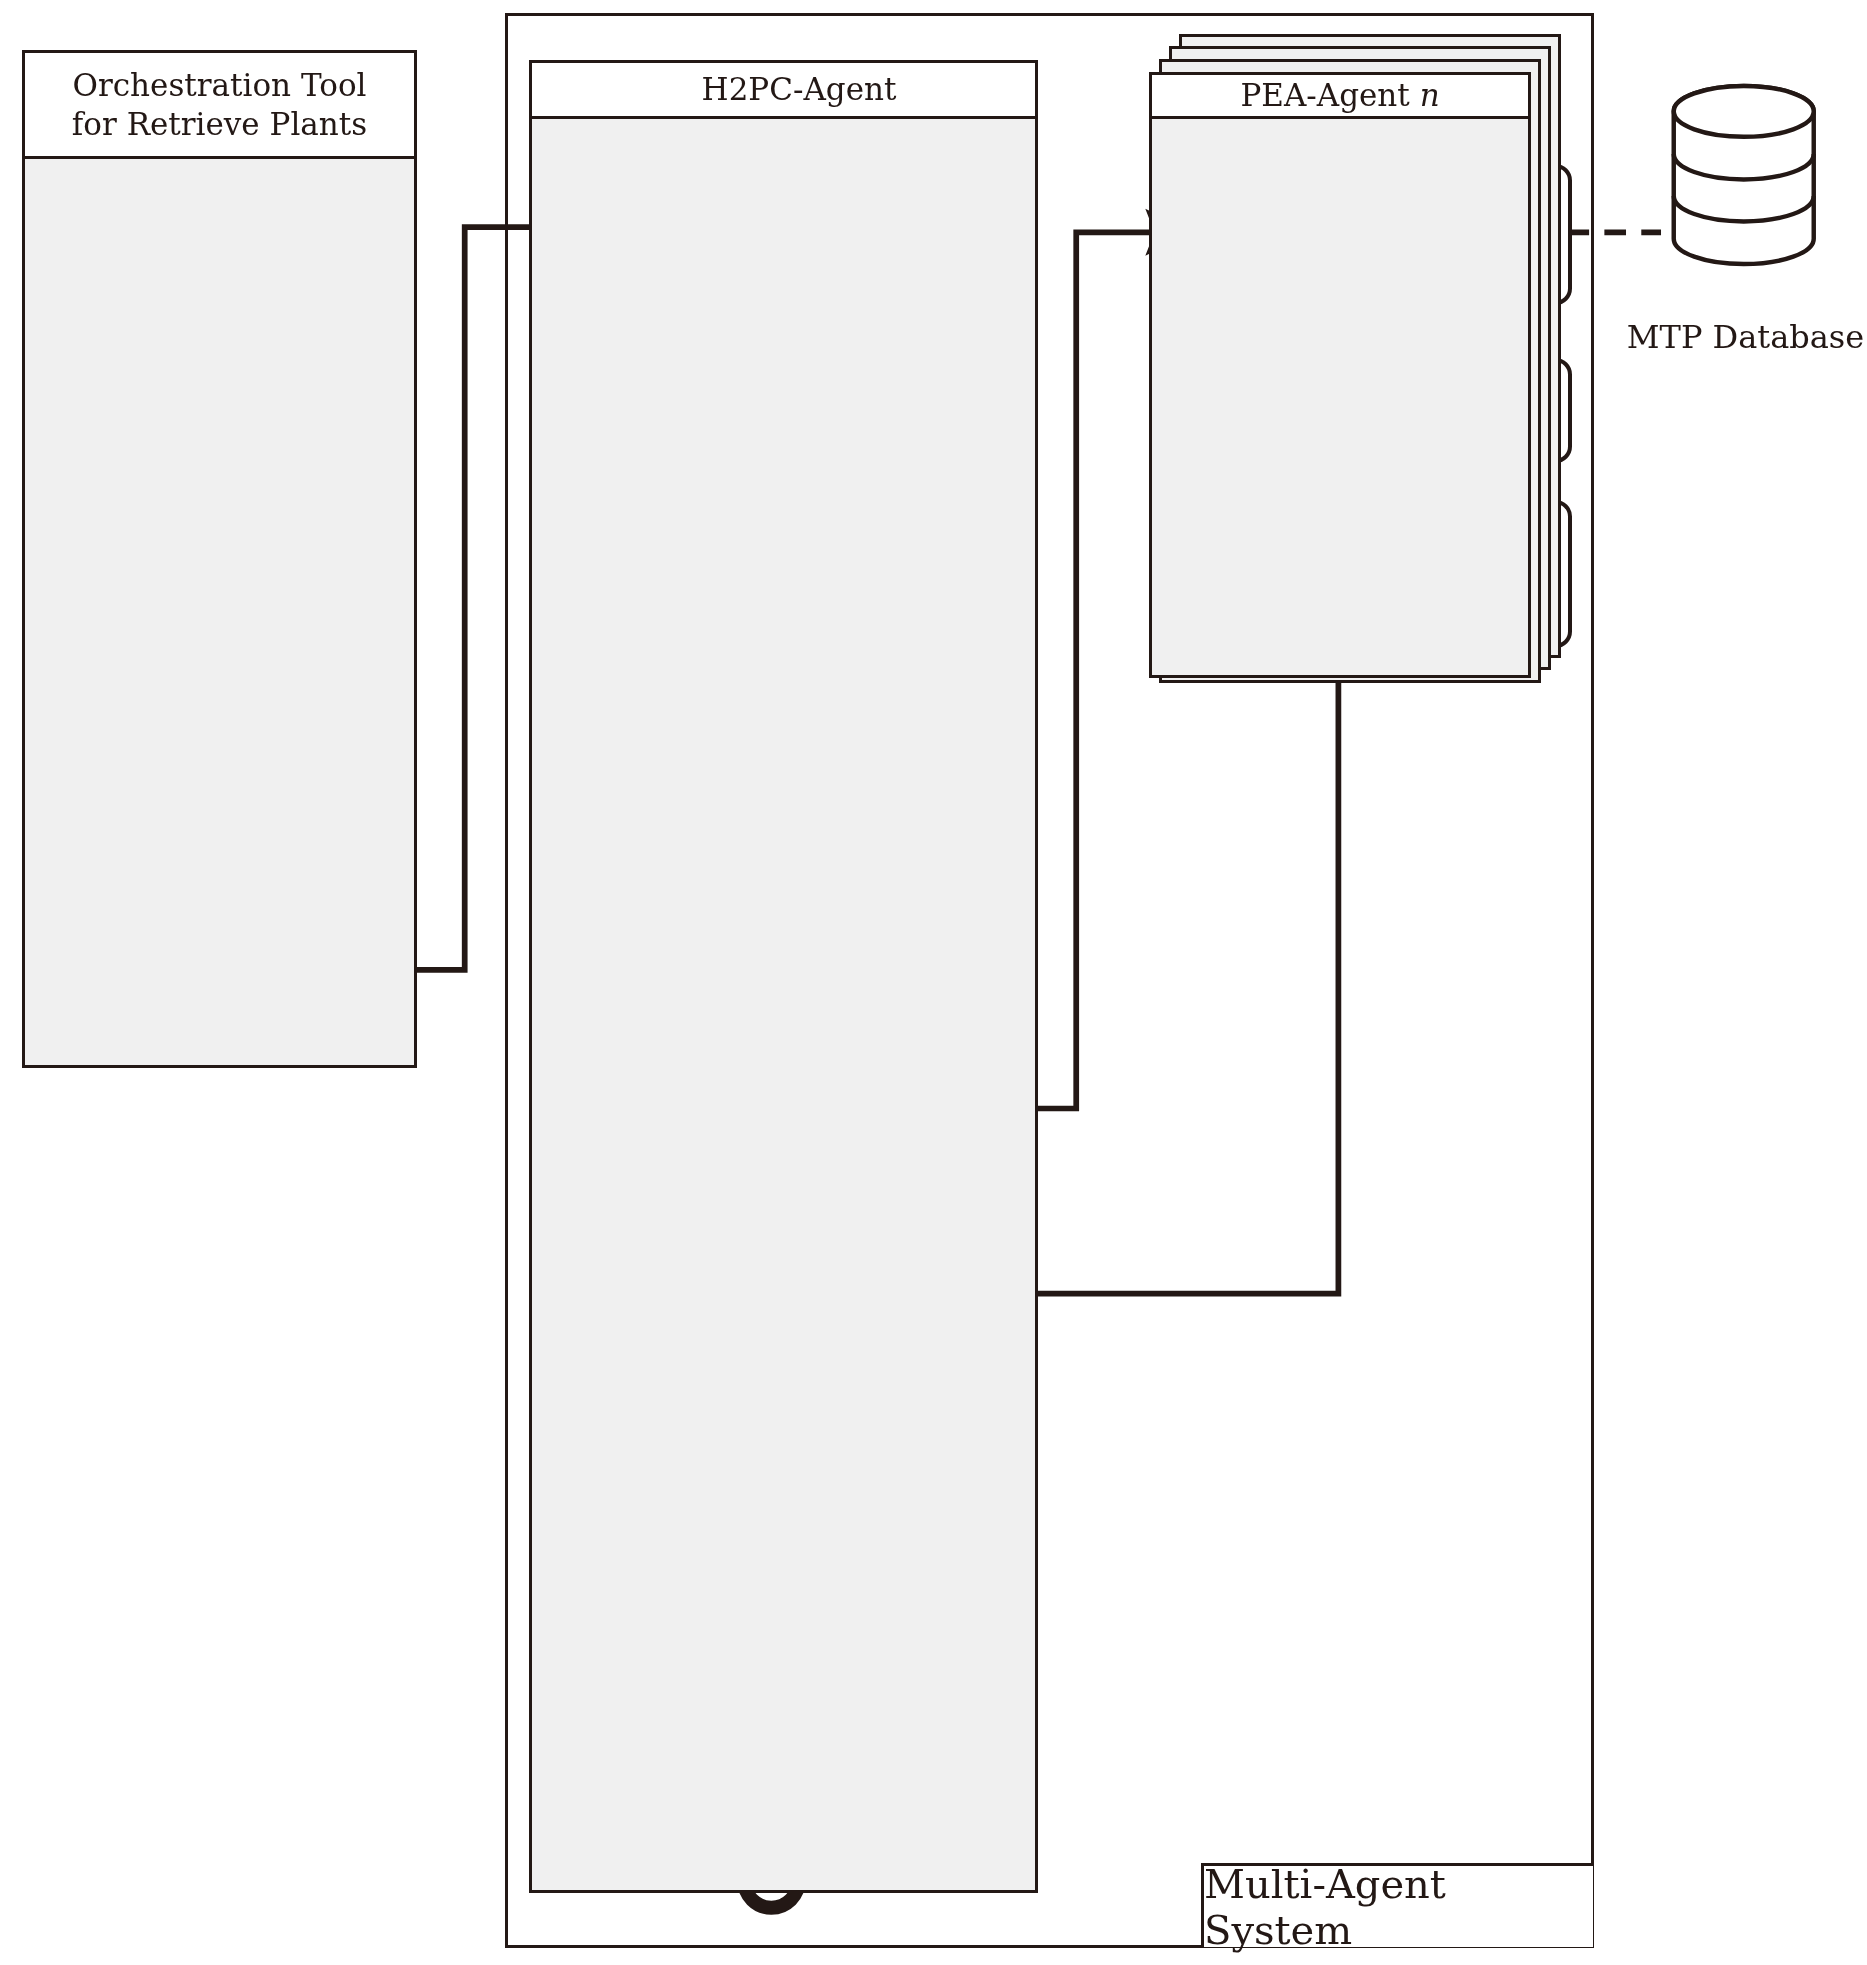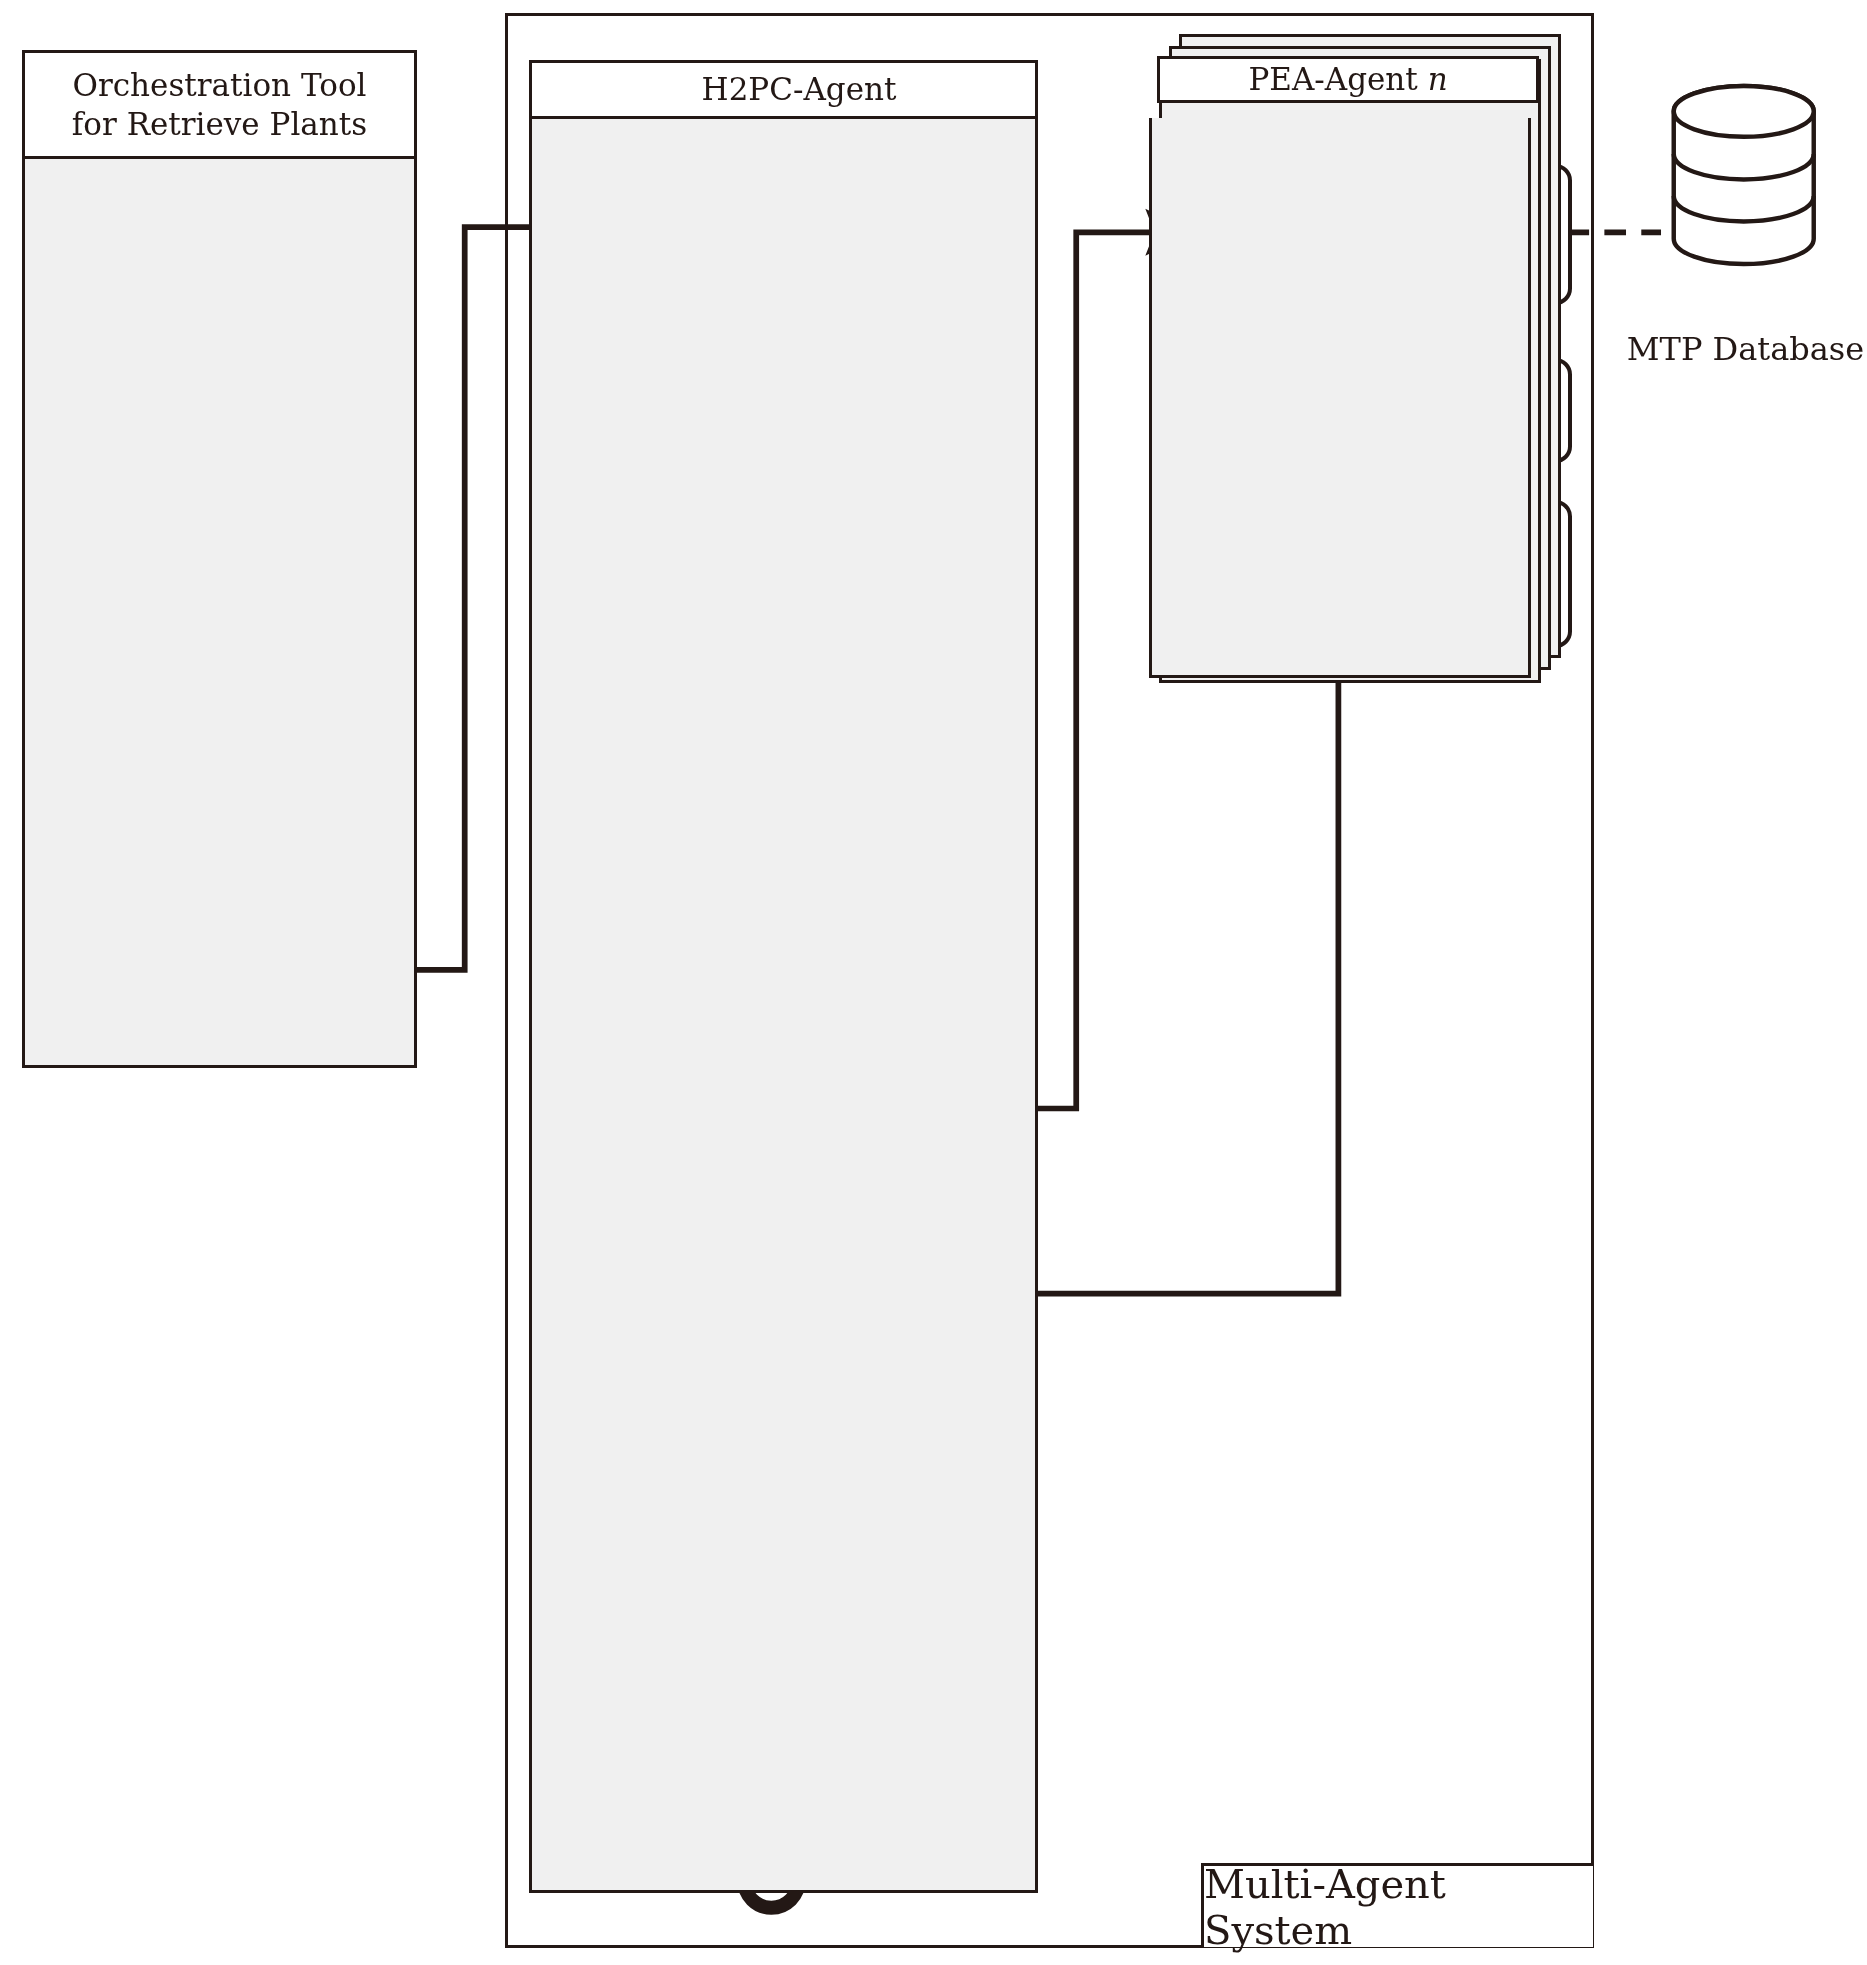--- a/index.html
+++ b/index.html
@@ -89,21 +89,21 @@
   <div class="partition-body" style="left:529px;top:118px;width:509px;height:1775px;"></div>
   <div class="partition-title" style="left:529px;top:60px;width:509px;height:59px;padding-left:31px;">
     <span>H2PC-Agent</span>
   </div>
 
   <div class="stack-sheet" style="left:1179px;top:34px;width:382px;height:624px;"></div>
   <div class="stack-sheet" style="left:1169px;top:46px;width:382px;height:624px;"></div>
   <div class="stack-sheet" style="left:1159px;top:59px;width:382px;height:624px;"></div>
 
   <div class="partition-body" style="left:1149px;top:118px;width:382px;height:560px;"></div>
-  <div class="partition-title" style="left:1149px;top:56px;width:382px;height:47px;margin-left:8px;">
+  <div class="partition-title" style="left:1149px;top:72px;width:382px;height:47px;">
     <span>
       <span>PEA-Agent</span>&nbsp;<i>n</i>
     </span>
   </div>
 
   <svg class="layer" viewBox="0 0 2935 3088">
     <defs>
       <marker id="ah" markerWidth="9" markerHeight="9" refX="7.6" refY="4.5" orient="auto" markerUnits="strokeWidth">
         <path d="M0,0.4 L8.4,4.5 L0,8.6 L1.6,4.5 Z" fill="#231815"></path>
       </marker>
@@ -174,20 +174,20 @@
   <div class="free-text" style="left:592px;top:1394px;width:121px;">No</div>
   <div class="free-text" style="left:655px;top:1464px;width:115px;">Yes</div>
   <div class="free-text" style="left:834px;top:1390px;width:210px;">[All received?]</div>
 
   <div class="node" style="left:1190px;top:164px;width:382px;height:141px;">9.  Retrieve and store optimization-relevant parameters</div>
   <div class="node" style="left:1190px;top:358px;width:382px;height:105px;">10.  Connect to electrolysis-PEA</div>
   <div class="node" style="left:1190px;top:500px;width:382px;height:148px;">
     <span><span>11.  Report H</span><sub>2</sub><span> pro­duction capacities to H2PC-agent</span></span>
   </div>
 
-  <div class="db-label" style="left:1626px;top:330px;width:239px;">MTP Database</div>
+  <div class="db-label" style="left:1626px;top:318px;width:239px;">MTP Database</div>
 
   <div class="mas-label" style="left:1201px;top:1863px;width:392px;height:84px;">
     <span>Multi-Agent System</span>
   </div>
 
 </div>
 
 
 </body></html>

